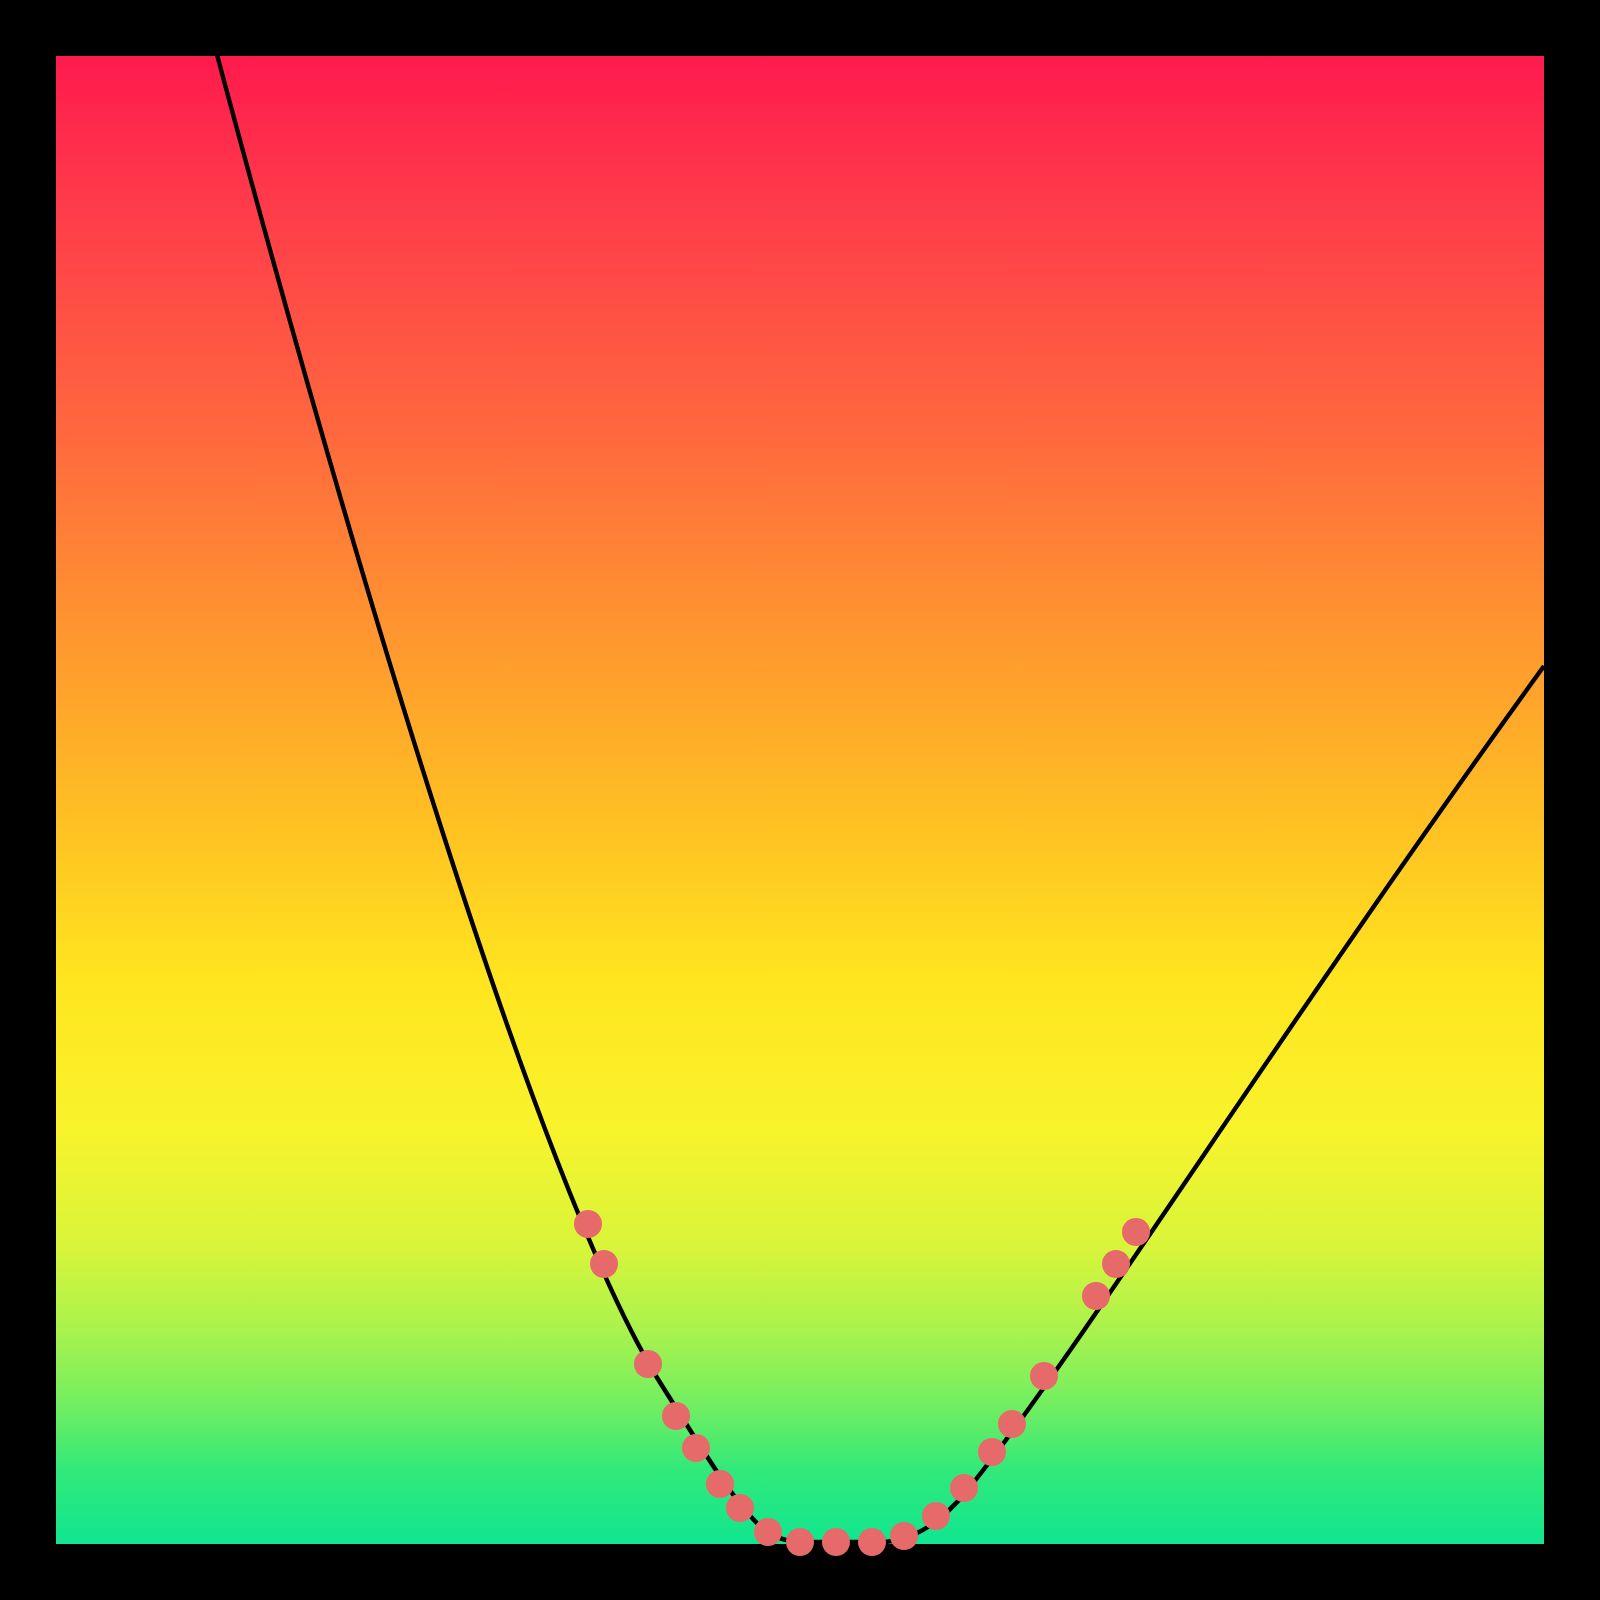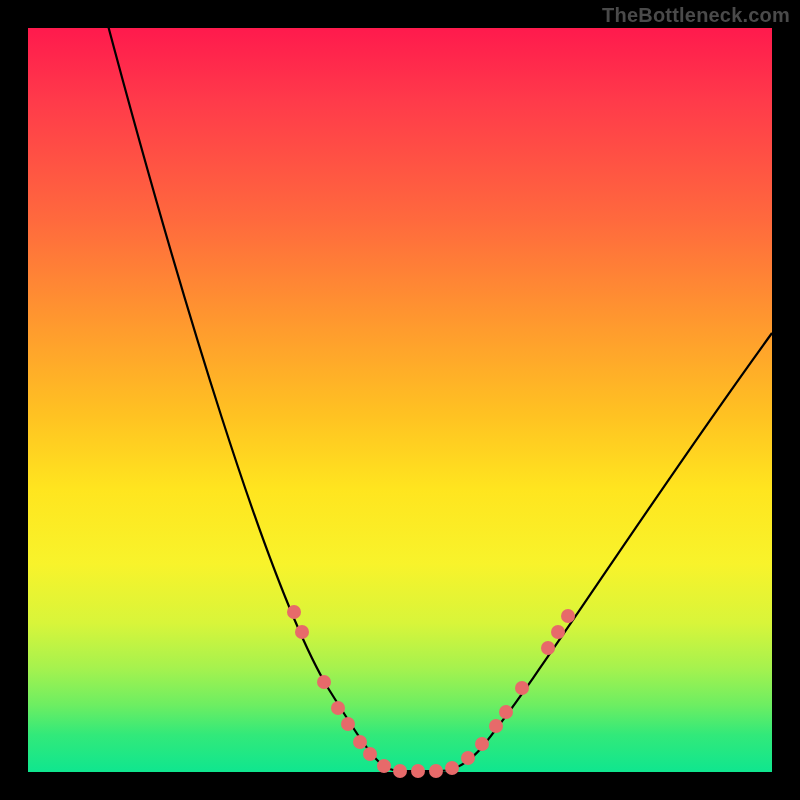--- a/index.html
+++ b/index.html
@@ -66,21 +66,20 @@
   }
   .dot {
     fill: #e76a6a;
     stroke: none;
   }
 </style>
 </head>
 <body>
 
 <div class="frame">
-  <div class="brandmark">TheBottleneck.com</div>
 
   <div class="plot">
     <svg class="curve" viewBox="0 0 744 744" preserveAspectRatio="none">
       <path d="M 78 -10 C 150 260, 240 560, 300 660 C 325 700, 340 724, 352 735 C 358 740, 364 743, 372 743"></path>
       <path d="M 372 743 L 412 743"></path>
       <path d="M 412 743 C 425 743, 440 736, 455 718 C 510 650, 610 490, 744 305"></path>
       <g id="dots-group">
           <circle cx="266" cy="584" r="7" class="dot"></circle>
           <circle cx="274" cy="604" r="7" class="dot"></circle>
           <circle cx="296" cy="654" r="7" class="dot"></circle>

